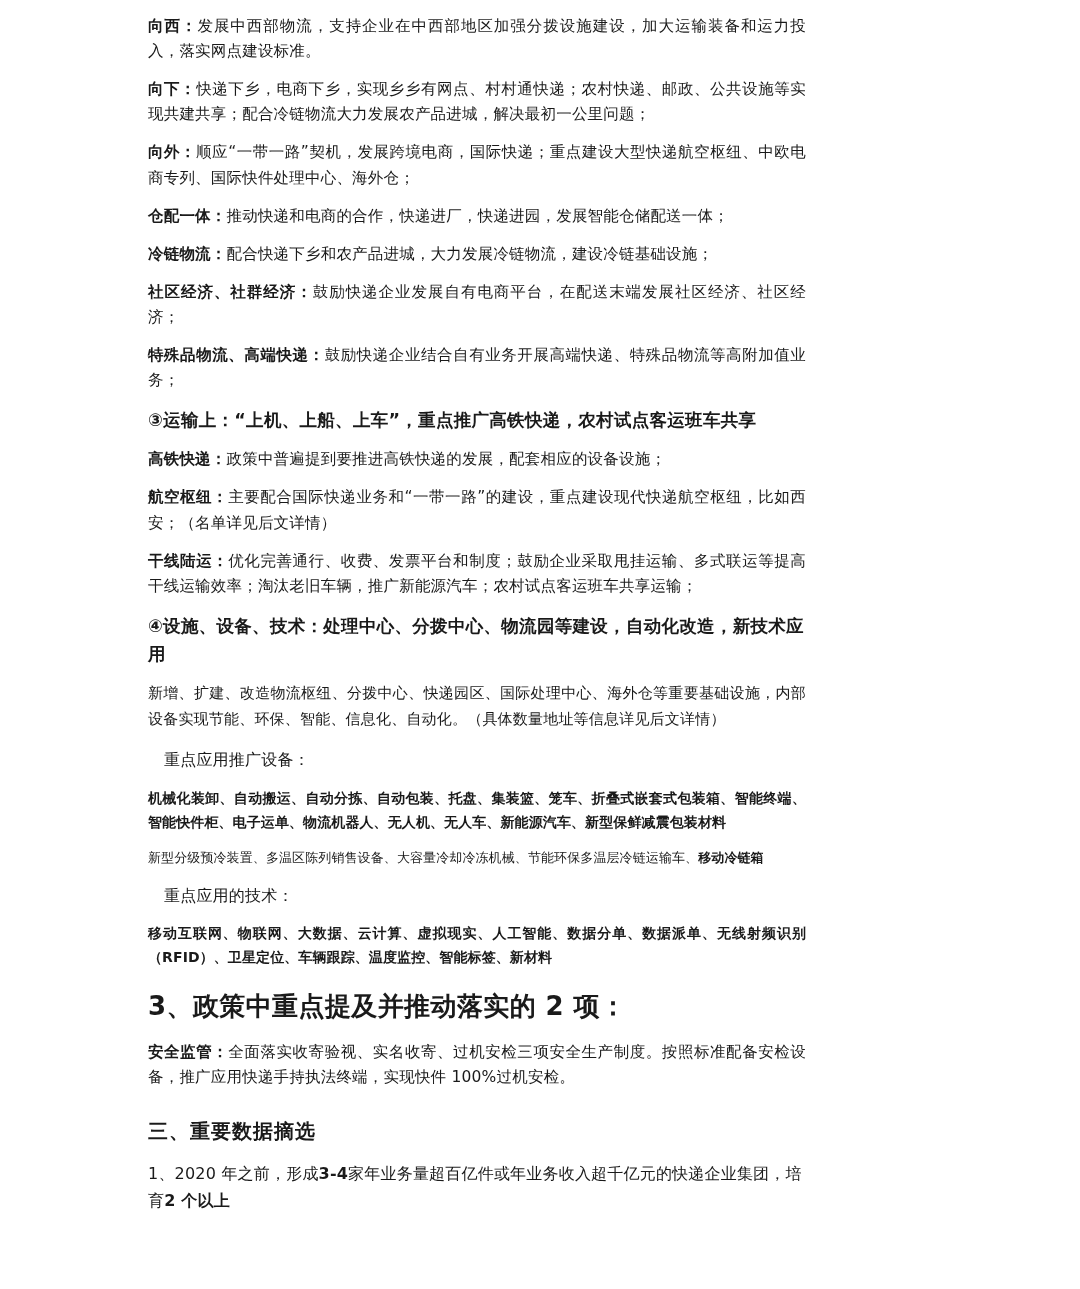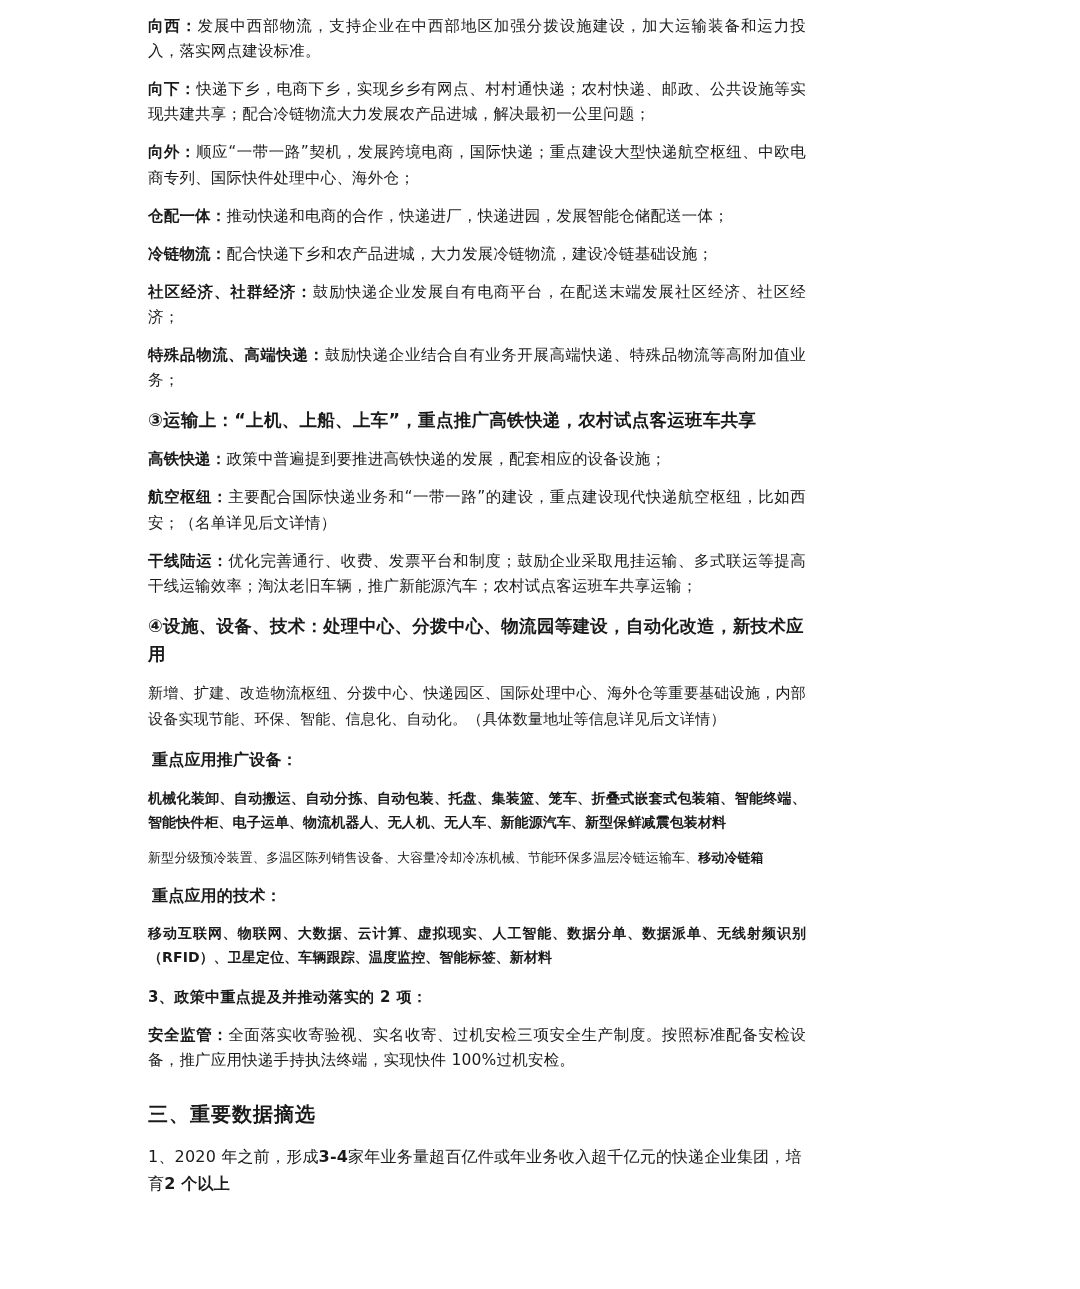--- a/index.html
+++ b/index.html
@@ -42,23 +42,23 @@
   
   p.bigpara {
     margin: 0 0 15px 0;
     font-size: 15px;
     line-height: 1.72;
     text-align: justify;
     letter-spacing: 0.2px;
   }
   
   p.boldline {
-    margin: 0 0 13px 4px;
+    margin: 0 0 13px 16px;
     font-size: 16px;
-    font-weight: bold;
+    font-weight: normal;
     line-height: 1.65;
     letter-spacing: 0.2px;
   }
   
   p.boldlist {
     margin: 0 0 13px 0;
     font-size: 14px;
     font-weight: bold;
     line-height: 1.7;
     text-align: justify;
@@ -68,21 +68,21 @@
     margin: 0 0 13px 0;
     font-size: 13px;
     line-height: 1.7;
     text-align: justify;
     letter-spacing: 0.1px;
   }
   p.mixlist b { font-weight: bold; }
   
   p.numhead {
     margin: 16px 0 14px 0;
-    font-size: 15px;
+    font-size: 26px;
     font-weight: bold;
     line-height: 1.55;
     letter-spacing: 0.4px;
   }
   
   p.sectionhead {
     margin: 26px 0 14px 0;
     font-size: 20px;
     font-weight: bold;
     line-height: 1.5;

